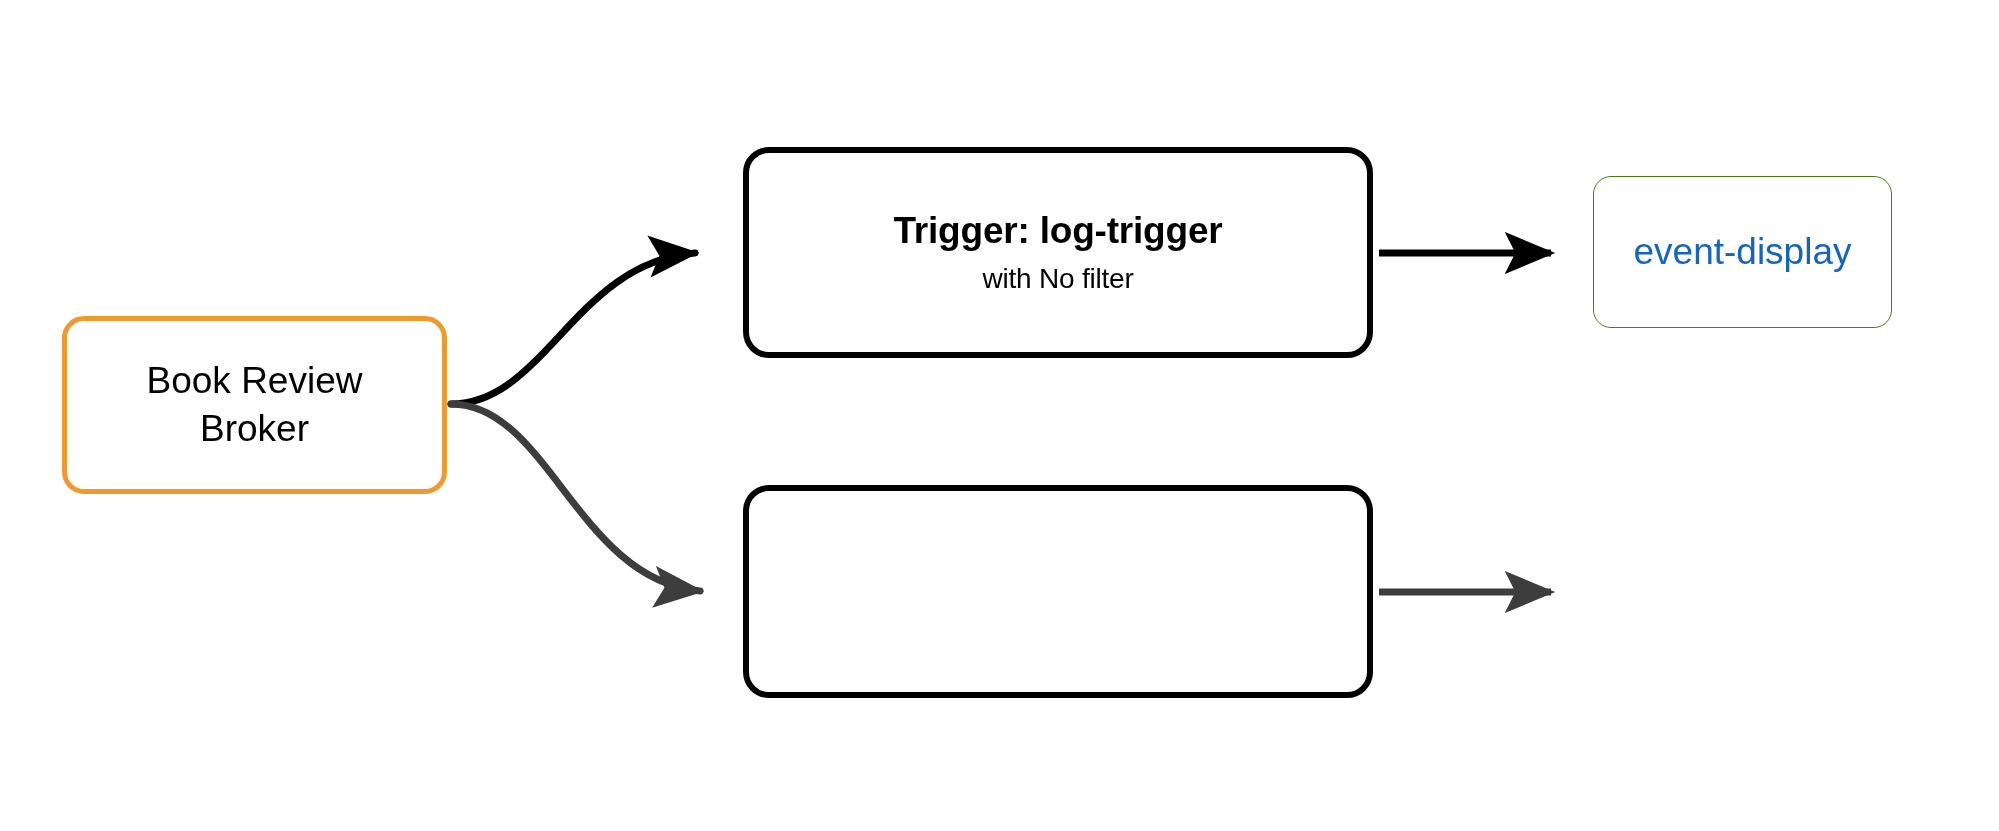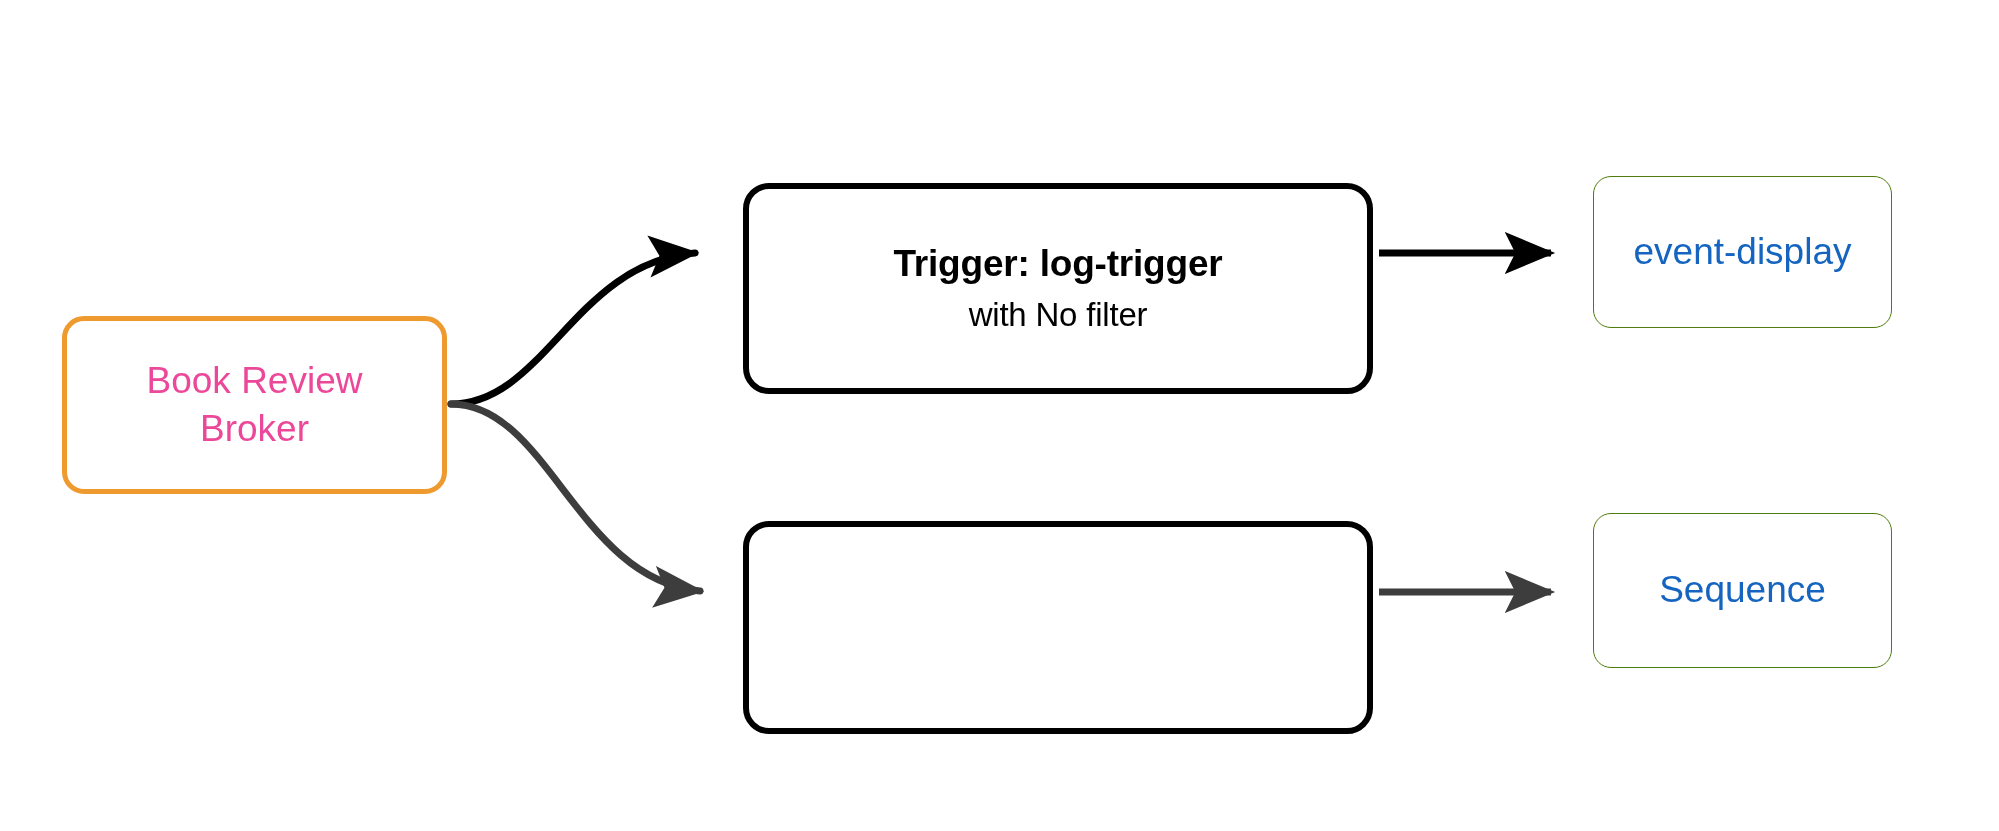--- a/index.html
+++ b/index.html
@@ -38,31 +38,30 @@
   }
 
   
   .node-broker {
     left: 62px;
     top: 316px;
     width: 385px;
     height: 178px;
     border: 5px solid #ef9a2e;
     border-radius: 22px;
-    color: #ec4899;
+    color: #000000;
     font-size: 37px;
   }
   .node-broker .line { display: block; }
 
   
   .node-trigger {
     border: 6px solid #000000;
     border-radius: 26px;
     color: #000000;
-    margin-top: 36px;
   }
   .node-trigger-top {
     left: 743px;
     top: 147px;
     width: 630px;
     height: 211px;
   }
   .node-trigger-bottom {
     left: 743px;
     top: 485px;
@@ -70,21 +69,21 @@
     height: 213px;
   }
   .trigger-title {
     font-weight: bold;
     font-size: 37px;
     letter-spacing: -0.2px;
     margin-bottom: 6px;
   }
   .trigger-sub {
     font-weight: normal;
-    font-size: 33px;
+    font-size: 28px;
     letter-spacing: -0.2px;
   }
 
   
   .node-sink {
     border: 1px solid #4d7c0f;
     border-radius: 18px;
     color: #1565c0;
     font-size: 37px;
   }
@@ -135,17 +134,14 @@
     <span class="trigger-sub">with No filter</span>
   </div>
 
   <div class="node node-trigger node-trigger-bottom">
   </div>
 
   <div class="node node-sink node-sink-top">
     <span>event-display</span>
   </div>
 
-  <div class="node node-sink node-sink-bottom">
-    <span>Sequence</span>
-  </div>
 
 </div>
 
 </body></html>

